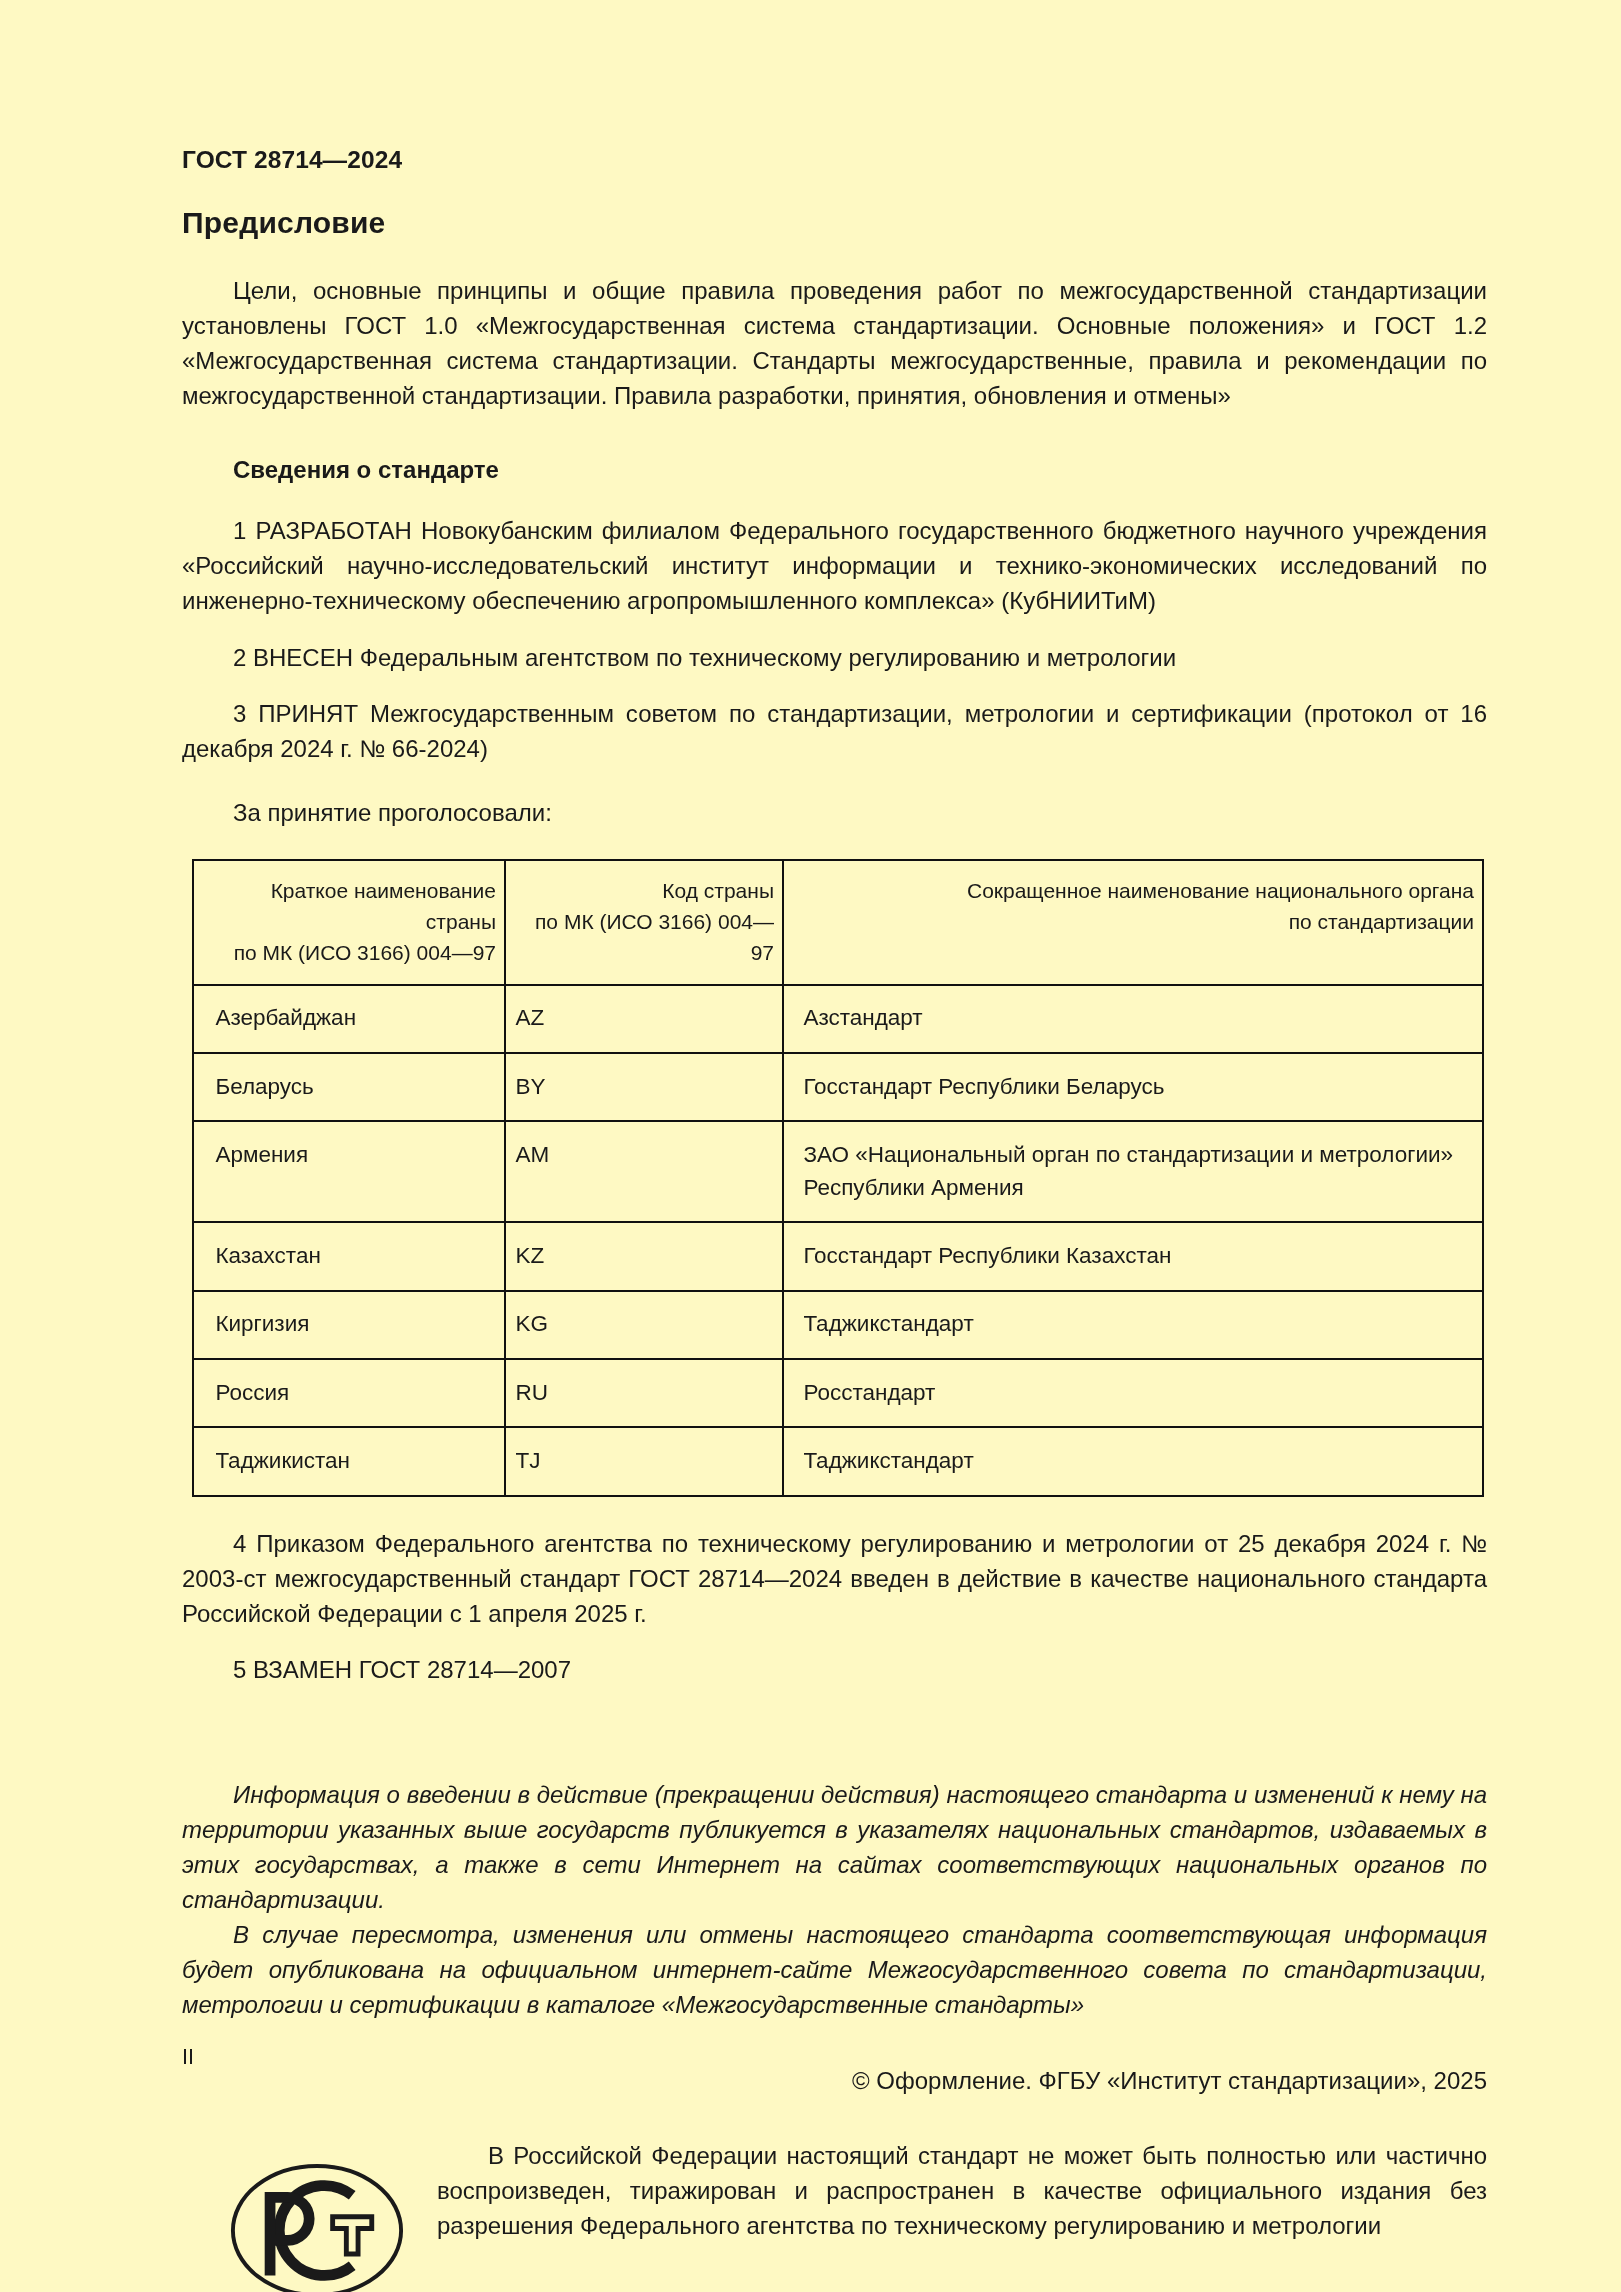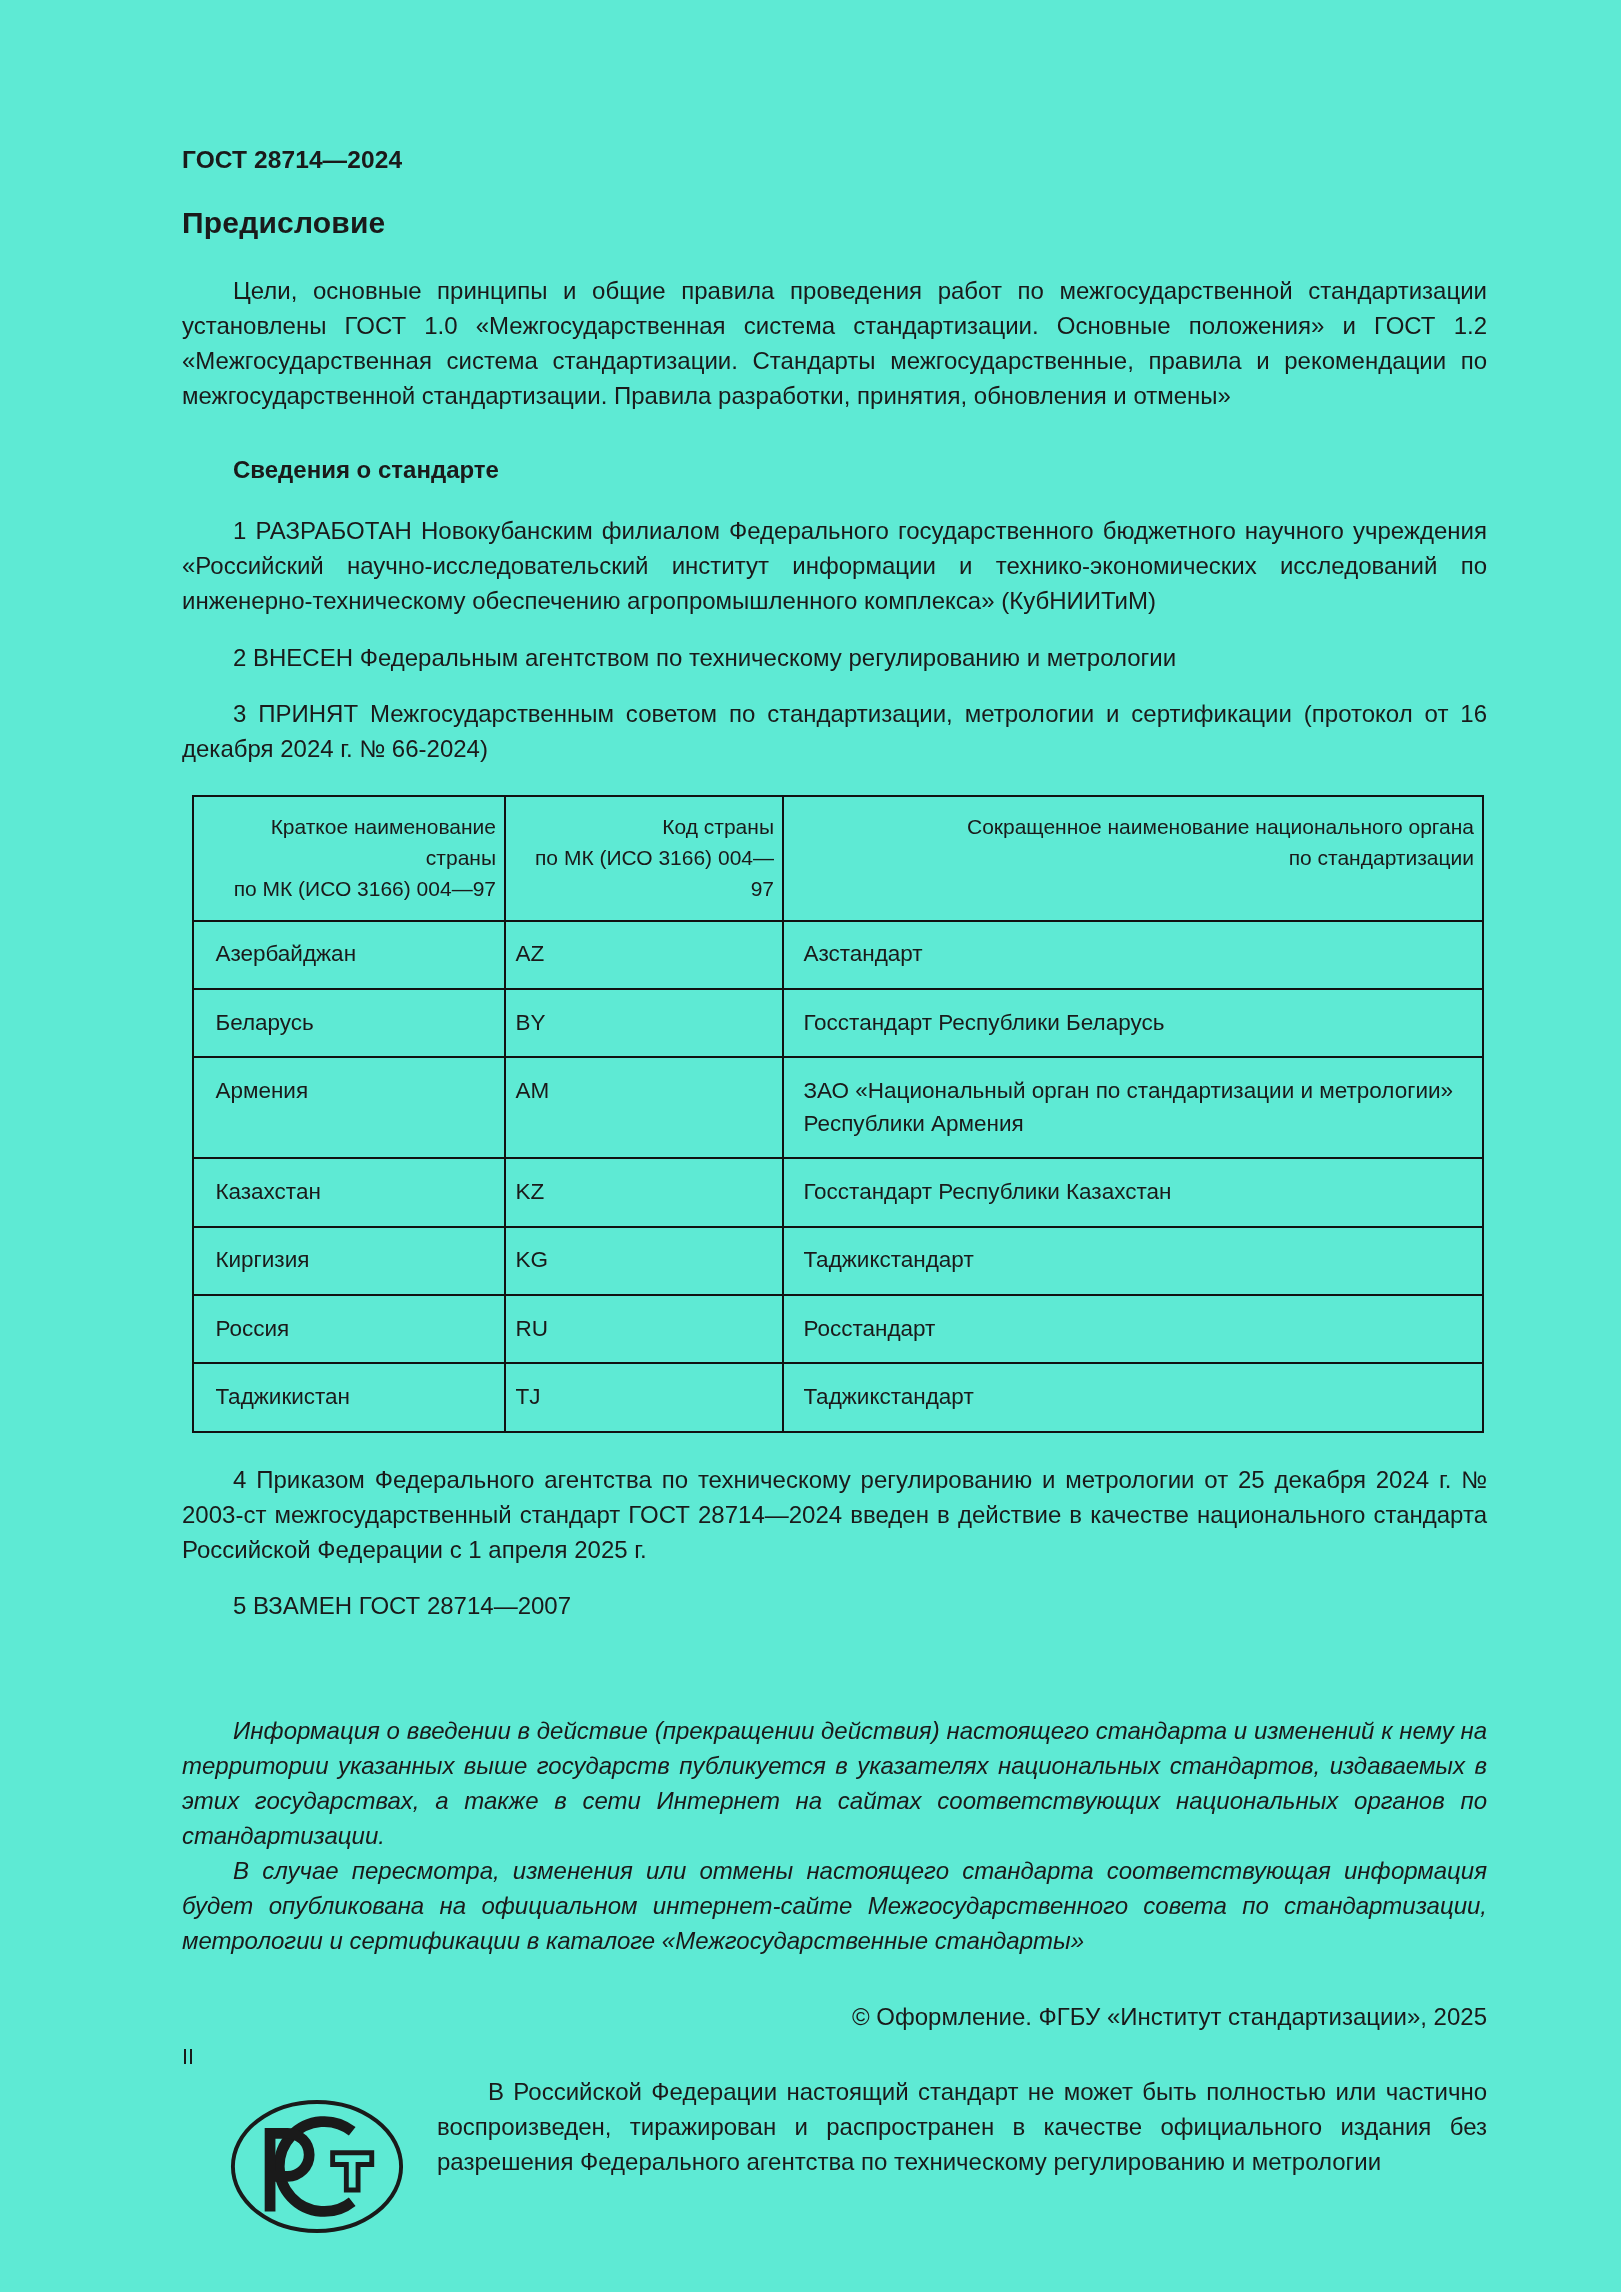--- a/index.html
+++ b/index.html
@@ -9,21 +9,21 @@
     background: #ffffff;
   }
   body {
     font-family: "Liberation Sans", "DejaVu Sans", sans-serif;
     color: #1a1a1a;
   }
   .page {
     position: relative;
     width: 1621px;
     height: 2293px;
-    background: #5eead4;
+    background: #fef9c3;
     box-sizing: border-box;
     overflow: hidden;
   }
   
   .running-header {
     position: absolute;
     left: 182px;
     top: 146px;
     font-size: 24.5px;
     font-weight: bold;
@@ -153,20 +153,21 @@
     <p class="para">Цели, основные принципы и общие правила проведения работ по межгосударственной стандартизации установлены ГОСТ 1.0 «Межгосударственная система стандартизации. Основные положения» и ГОСТ 1.2 «Межгосударственная система стандартизации. Стандарты межгосударственные, правила и рекомендации по межгосударственной стандартизации. Правила разработки, принятия, обновления и отмены»</p>
 
     <h2 class="sub-title">Сведения о стандарте</h2>
 
     <p class="para gap-md">1 РАЗРАБОТАН Новокубанским филиалом Федерального государственного бюджетного научного учреждения «Российский научно-исследовательский институт информации и технико-экономических исследований по инженерно-техническому обеспечению агропромышленного комплекса» (КубНИИТиМ)</p>
 
     <p class="para gap-sm last-line">2 ВНЕСЕН Федеральным агентством по техническому регулированию и метрологии</p>
 
     <p class="para gap-sm">3 ПРИНЯТ Межгосударственным советом по стандартизации, метрологии и сертификации (протокол от 16 декабря 2024 г. № 66-2024)</p>
 
+    <p class="para gap-md last-line">За принятие проголосовали:</p>
 
     <table class="vote-table">
       <colgroup>
         <col class="col-country">
         <col class="col-code">
         <col class="col-body">
       </colgroup>
       <thead>
         <tr>
           <th>

